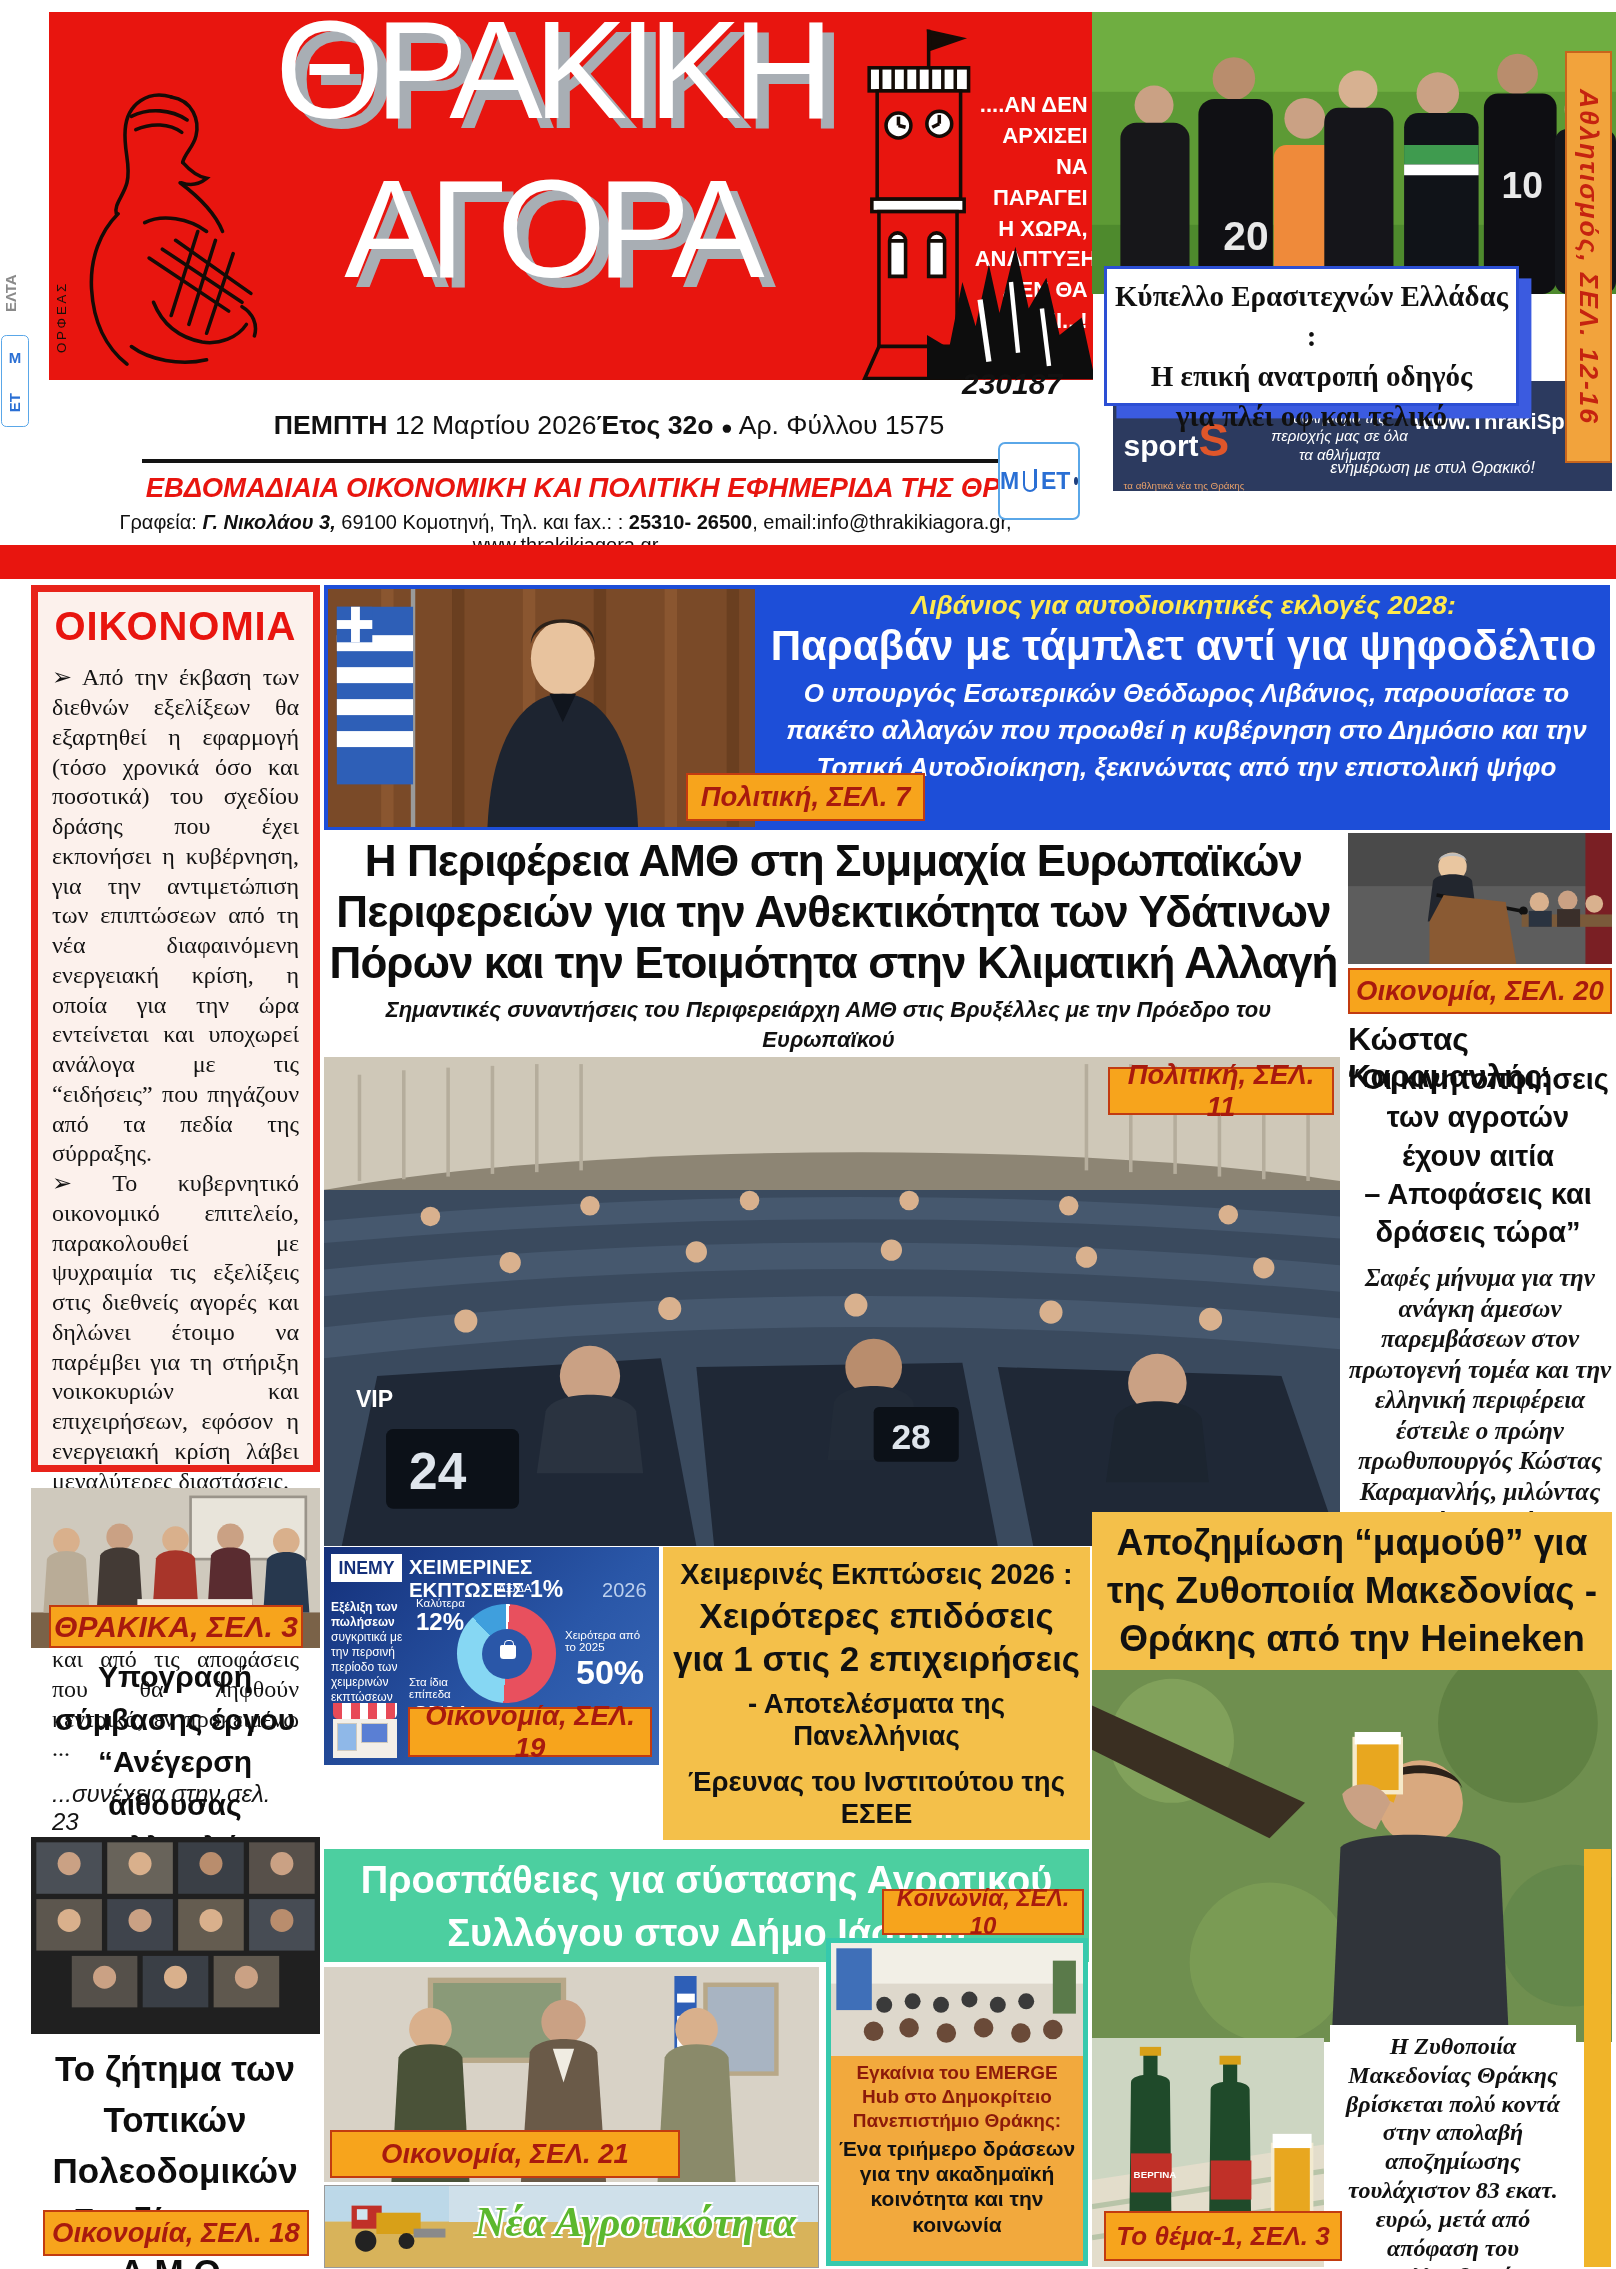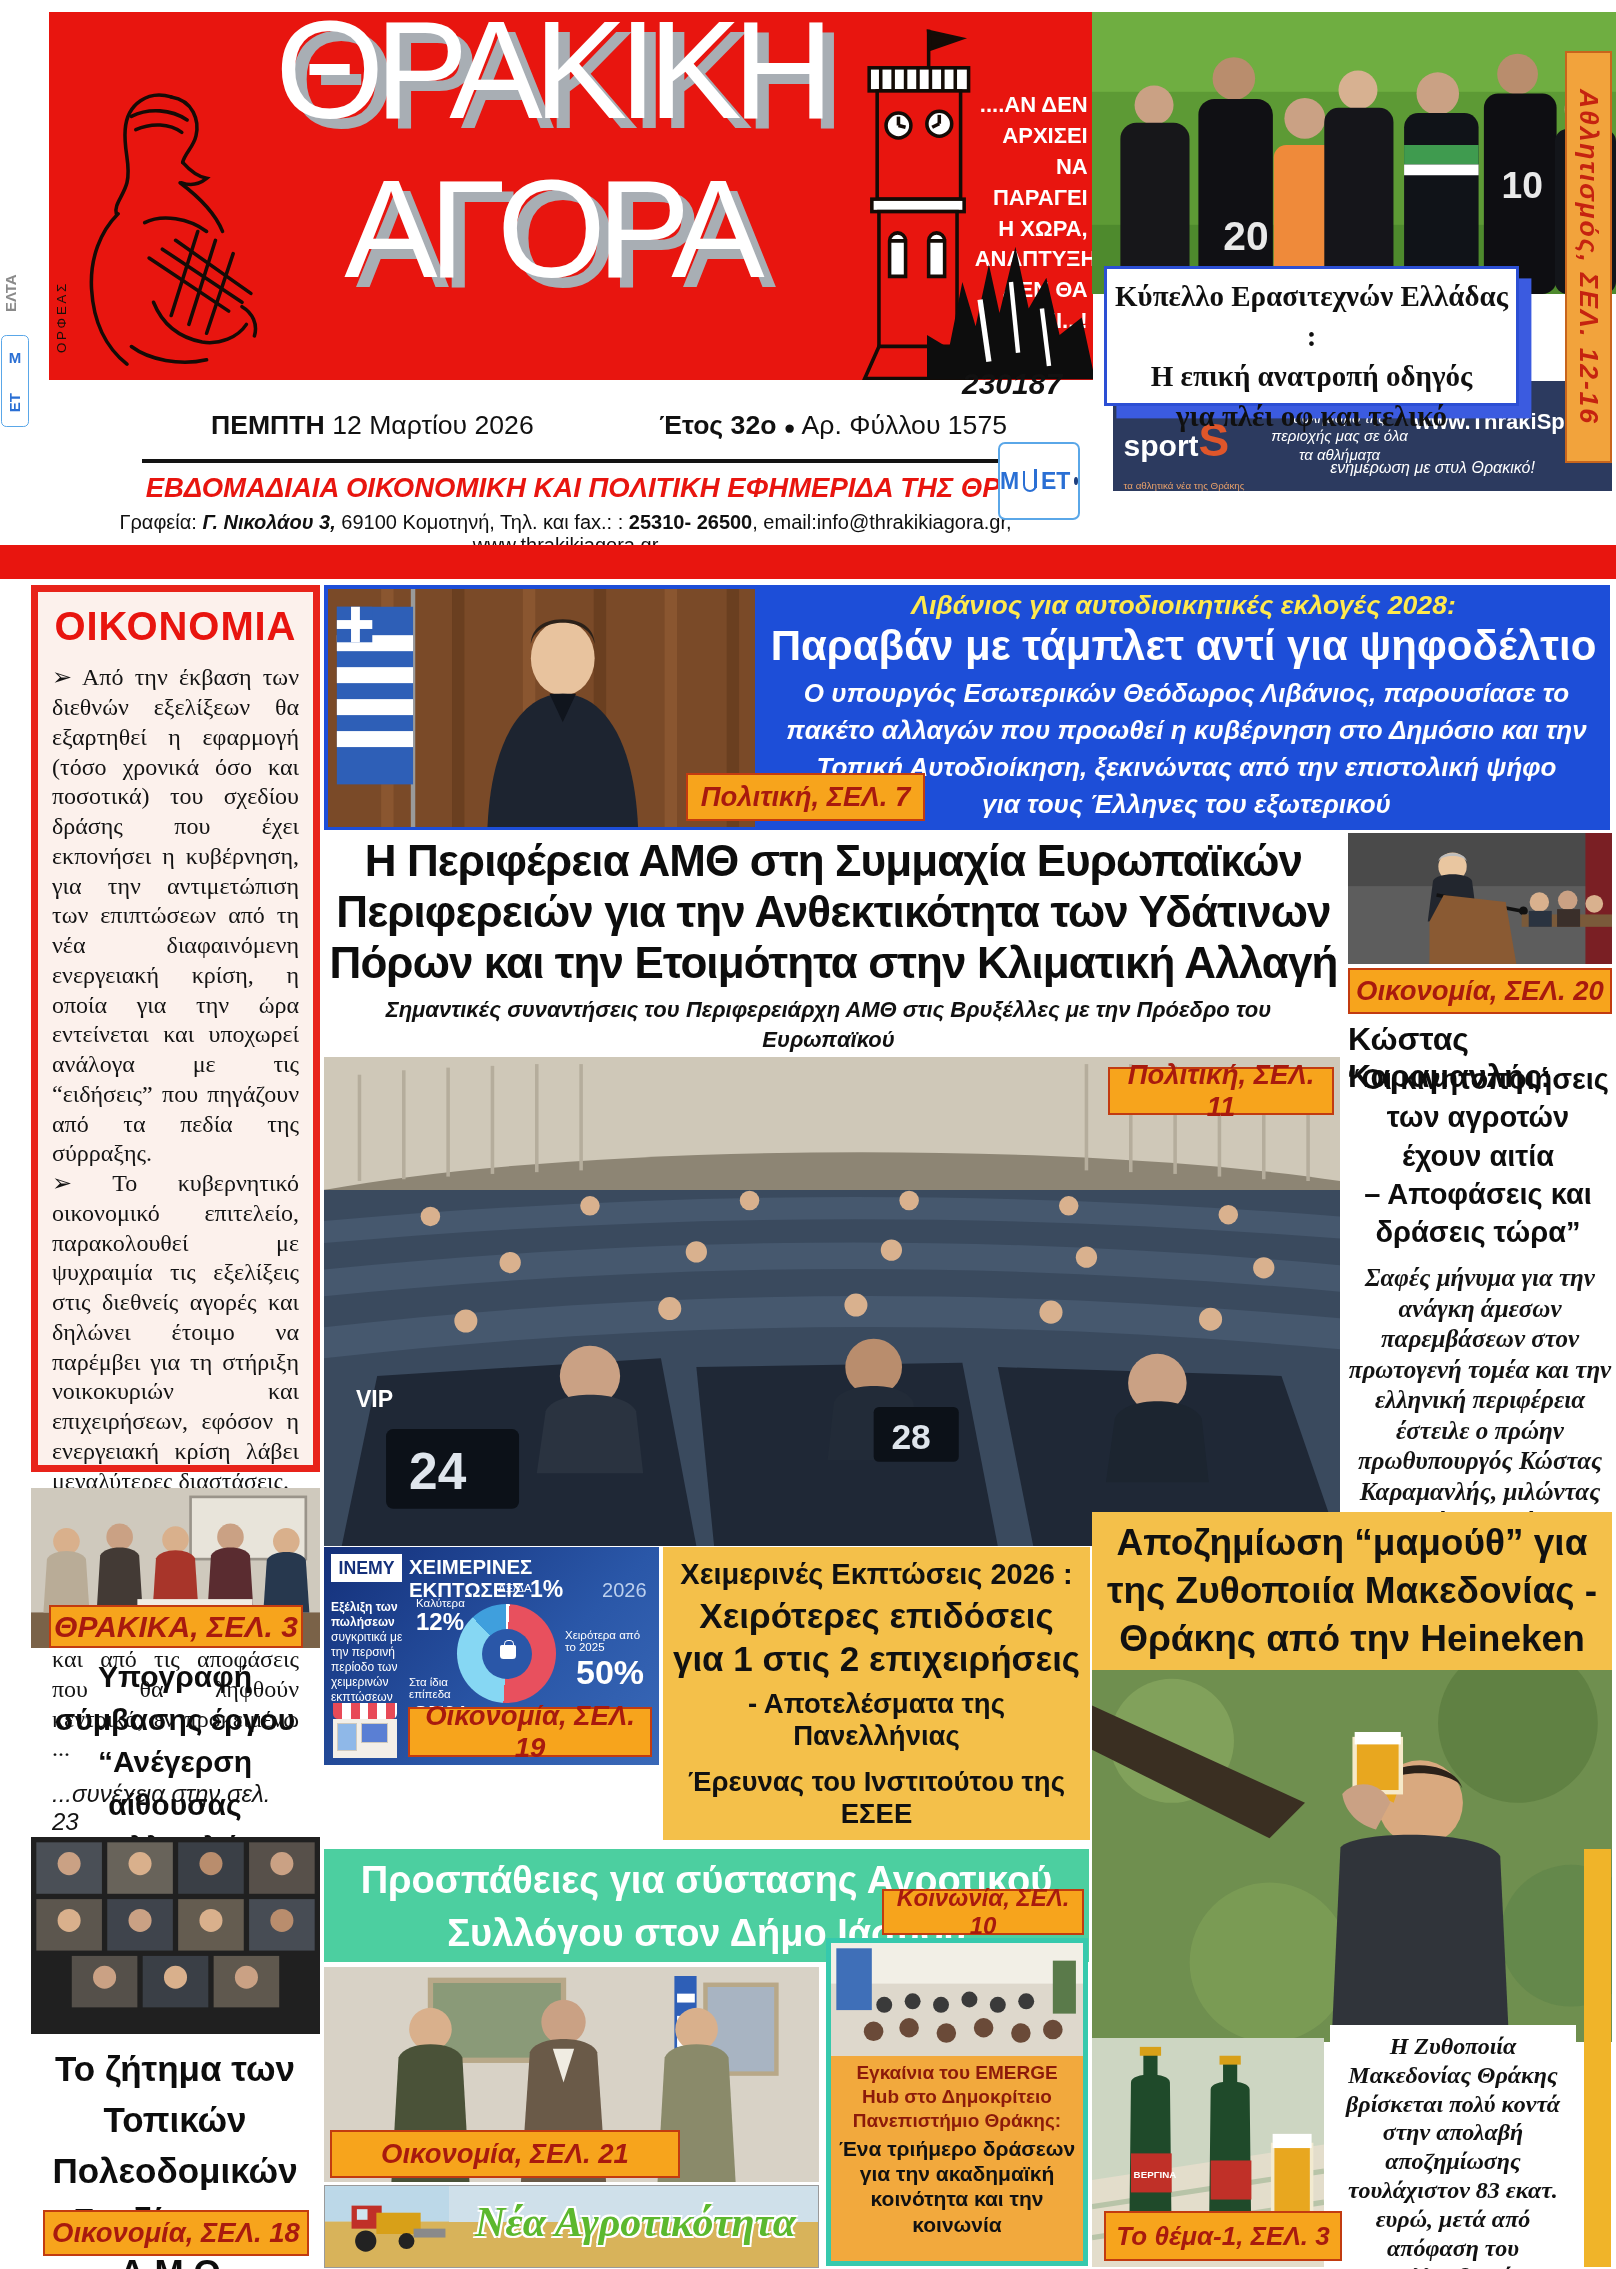--- a/index.html
+++ b/index.html
@@ -17,21 +17,21 @@
   .mast-title{position:absolute;left:164px;width:674px;text-align:center;color:#fff;font-weight:normal;
               font-size:140px;line-height:1;letter-spacing:-8.9px;text-shadow:11.5px 9.8px 0 #a8aeb4;white-space:nowrap}
   #slogan{position:absolute;right:5.3px;top:78px;width:113px;text-align:right;color:#fff;font-size:22px;line-height:1.4;font-weight:bold}
   #athl-strip{position:absolute;left:1565px;top:51px;width:47px;height:412px;background:#f2a33c;border:2.7px solid #c8651c;
               display:flex;align-items:center;justify-content:center;z-index:5}
   #athl-strip span{writing-mode:vertical-rl;color:#c52310;font-weight:bold;font-style:italic;font-size:26.6px;letter-spacing:1.8px}
   #kypello{position:absolute;left:1104px;top:266px;width:415px;height:140px;background:#fff;border:3.5px solid #2c4fd4;
            box-shadow:12.4px 12.4px 0 #3b5be0;z-index:4;text-align:center;font-family:"Liberation Serif",serif;
            font-weight:bold;font-size:29px;line-height:1.38;padding-top:7px;color:#101010}
   
-  #dateline{position:absolute;left:142px;top:410px;width:936px;display:flex;justify-content:space-between;
+  #dateline{position:absolute;left:142px;top:410px;width:936px;display:flex;justify-content:center;
             font-size:26.6px;color:#111;padding:0 71px 0 69px}
   #rule{position:absolute;left:142px;top:459px;width:936px;height:4.4px;background:#131313}
   #subtitle{position:absolute;left:142px;top:472px;width:936px;text-align:center;color:#e8150f;
             font-weight:bold;font-style:italic;font-size:27.5px}
   #contact{position:absolute;left:51px;top:511px;width:1029px;text-align:center;font-size:20px;color:#101010}
   #redband{position:absolute;left:0;top:545px;width:1616px;height:34px;background:#e8150f}
   
   #tsports{position:absolute;left:1113px;top:381px;width:499px;height:110px;background:#2c3a5f;color:#fff;padding:5.3px 8.9px;z-index:3}
   
   #economy{position:absolute;left:31px;top:585px;width:289px;height:887px;background:#fcf1ec;border:7px solid #e8231a;padding:12.4px 14px 8.9px}
@@ -271,21 +271,20 @@
         <path d="M180 268 C185 160 225 118 265 118 C305 118 345 160 350 268 Z" fill="#1d2430"></path>
         <path d="M250 118 L265 150 L280 118 Z" fill="#10151d"></path>
       </svg>
     </div>
     <div class="abs" style="left:443px;top:5.3px;width:833px;text-align:center;color:#ffe94d;font-weight:bold;font-style:italic;font-size:26.6px">Λιβάνιος για αυτοδιοικητικές εκλογές 2028:</div>
     <div class="abs" style="left:443px;top:37px;width:833px;text-align:center;color:#fff;font-weight:bold;font-size:42px">Παραβάν με τάμπλετ αντί για ψηφοδέλτιο</div>
     <div class="abs" style="left:448px;top:90px;width:829px;text-align:center;color:#fff;font-weight:bold;font-style:italic;font-size:26px;line-height:1.42">
       <div>Ο υπουργός Εσωτερικών Θεόδωρος Λιβάνιος, παρουσίασε το</div>
       <div>πακέτο αλλαγών που προωθεί η κυβέρνηση στο Δημόσιο και την</div>
       <div>Τοπική Αυτοδιοίκηση, ξεκινώντας από την επιστολική ψήφο</div>
-      <div>για τους Έλληνες του εξωτερικού</div>
     </div>
     <div class="badge" style="left:362px;top:188px;width:239px;height:48px">
       <span>Πολιτική, ΣΕΛ. 7</span>
     </div>
   </div>
 
   <div class="abs" style="left:328px;top:835px;width:1011px">
     <div class="hl-line" style="font-size:44px">Η Περιφέρεια ΑΜΘ στη Συμμαχία Ευρωπαϊκών</div>
     <div class="hl-line" style="font-size:44px">Περιφερειών για την Ανθεκτικότητα των Υδάτινων</div>
     <div class="hl-line" style="font-size:44px">Πόρων και την Ετοιμότητα στην Κλιματική Αλλαγή</div>

